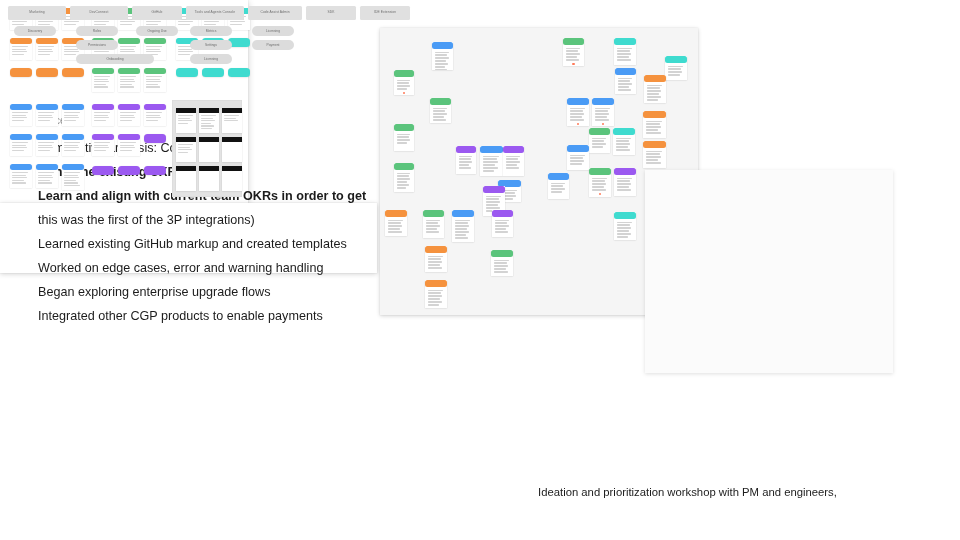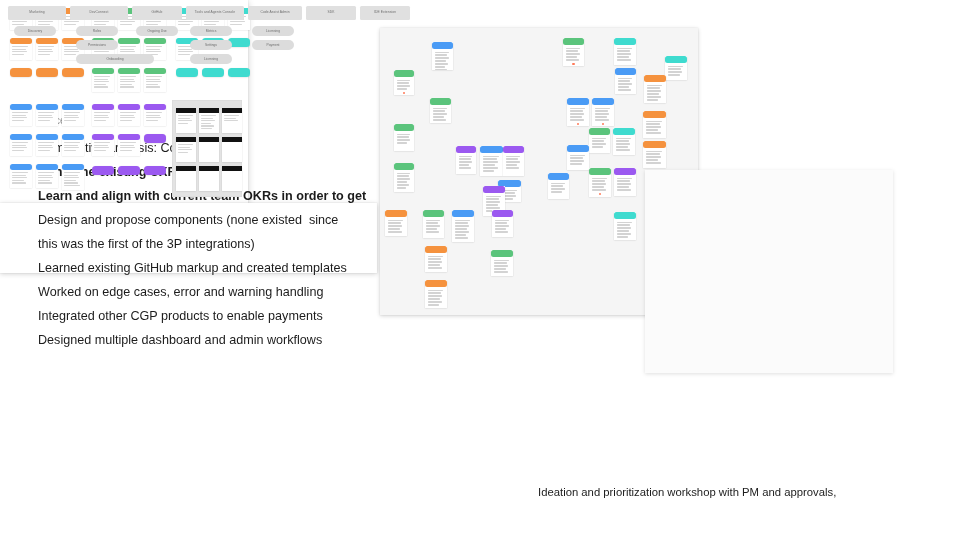--- a/index.html
+++ b/index.html
@@ -132,26 +132,25 @@
 <body>
 
 <div class="slide">
 
   <div class="process-col">
     <div class="process-kicker">Process</div>
     <div id="process-list">
         <div class="process-line">Competitive analysis: Code Rabbit</div>
         <div class="process-line bold">Consume existing UXR research</div>
         <div class="process-line bold">Learn and align with current team OKRs in order to get</div>
-        <div class="process-line">Design and propose components (none existed  since</div>
         <div class="process-line">this was the first of the 3P integrations)</div>
         <div class="process-line">Learned existing GitHub markup and created templates</div>
         <div class="process-line">Worked on edge cases, error and warning handling</div>
+        <div class="process-line">Began exploring enterprise upgrade flows</div>
         <div class="process-line">Integrated other CGP products to enable payments</div>
-        <div class="process-line">Designed multiple dashboard and admin workflows</div>
       </div>
   </div>
 
   <div class="panel" id="board-a">
       <div class="note" style="left: 52px; top: 14px; width: 21px; height: 28px;">
         <span class="cap" style="background:#4a9bf5"></span>
         <div class="body">
           <div class="tline" style="width:92%"></div>
           <div class="tline" style="width:80%"></div>
           <div class="tline" style="width:88%"></div>
@@ -881,16 +880,16 @@
       <div class="opt-pill" style="left: 76px; top: 54px; width: 78px;">Onboarding</div>
       <div class="opt-pill" style="left: 136px; top: 26px; width: 42px;">Ongoing Use</div>
       <div class="opt-pill" style="left: 190px; top: 26px; width: 42px;">Metrics</div>
       <div class="opt-pill" style="left: 190px; top: 40px; width: 42px;">Settings</div>
       <div class="opt-pill" style="left: 190px; top: 54px; width: 42px;">Licensing</div>
       <div class="opt-pill" style="left: 252px; top: 26px; width: 42px;">Licensing</div>
       <div class="opt-pill" style="left: 252px; top: 40px; width: 42px;">Payment</div>
     </div>
 
   <div class="caption">
-    <div>Ideation and prioritization workshop with PM and approvals,</div>
+    <div>Ideation and prioritization workshop with PM and engineers,</div>
   </div>
 
 </div>
 
 </body></html>

